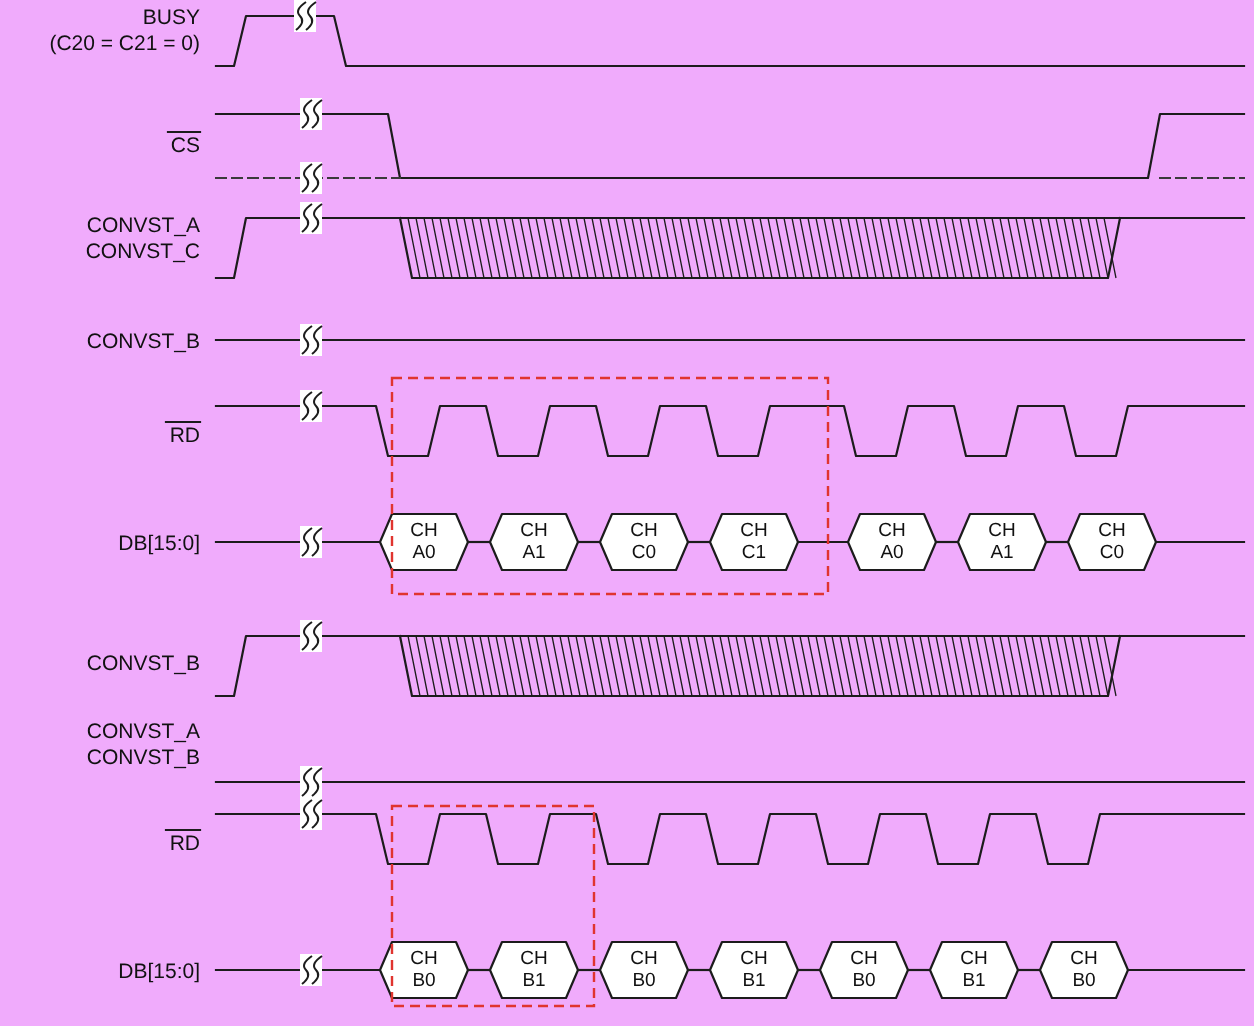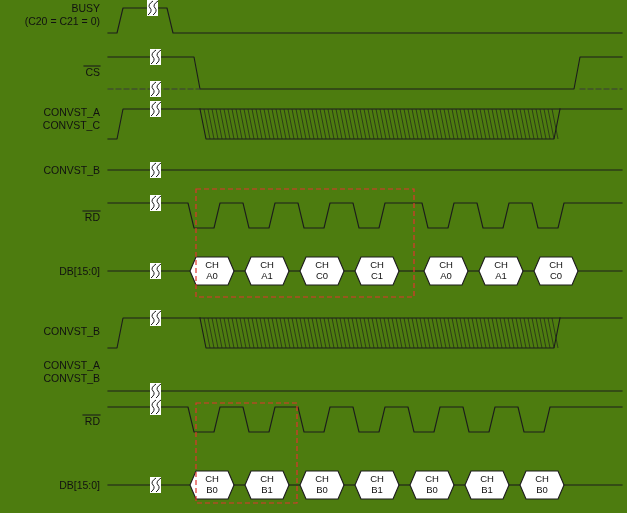--- a/index.html
+++ b/index.html
@@ -1,20 +1,20 @@
 <!DOCTYPE html>
 <html><head>
 <meta charset="utf-8">
 <style>
   html, body { margin: 0; padding: 0; background: #ffffff; }
   .stage {
     position: relative;
     width: 627px;
     height: 513px;
-    background: #4d7c0f;
+    background: #f0abfc;
     font-family: "Liberation Sans", sans-serif;
     overflow: hidden;
   }
   svg { display: block; }
   .wave   { fill: none; stroke: #1c1c1c; stroke-width: 1.1; stroke-linejoin: round; stroke-linecap: square; }
   .buscell{ fill: #ffffff; }
   .hatch  { fill: none; stroke: #1c1c1c; stroke-width: 0.65; }
   .dashed { stroke-dasharray: 5 3; stroke: #3a3a3a; stroke-width: 1; }
   .brk    { fill: none; stroke: #1c1c1c; stroke-width: 1; }
   .hibox  { fill: none; stroke: #e0342f; stroke-width: 1.2; stroke-dasharray: 5 3; }

